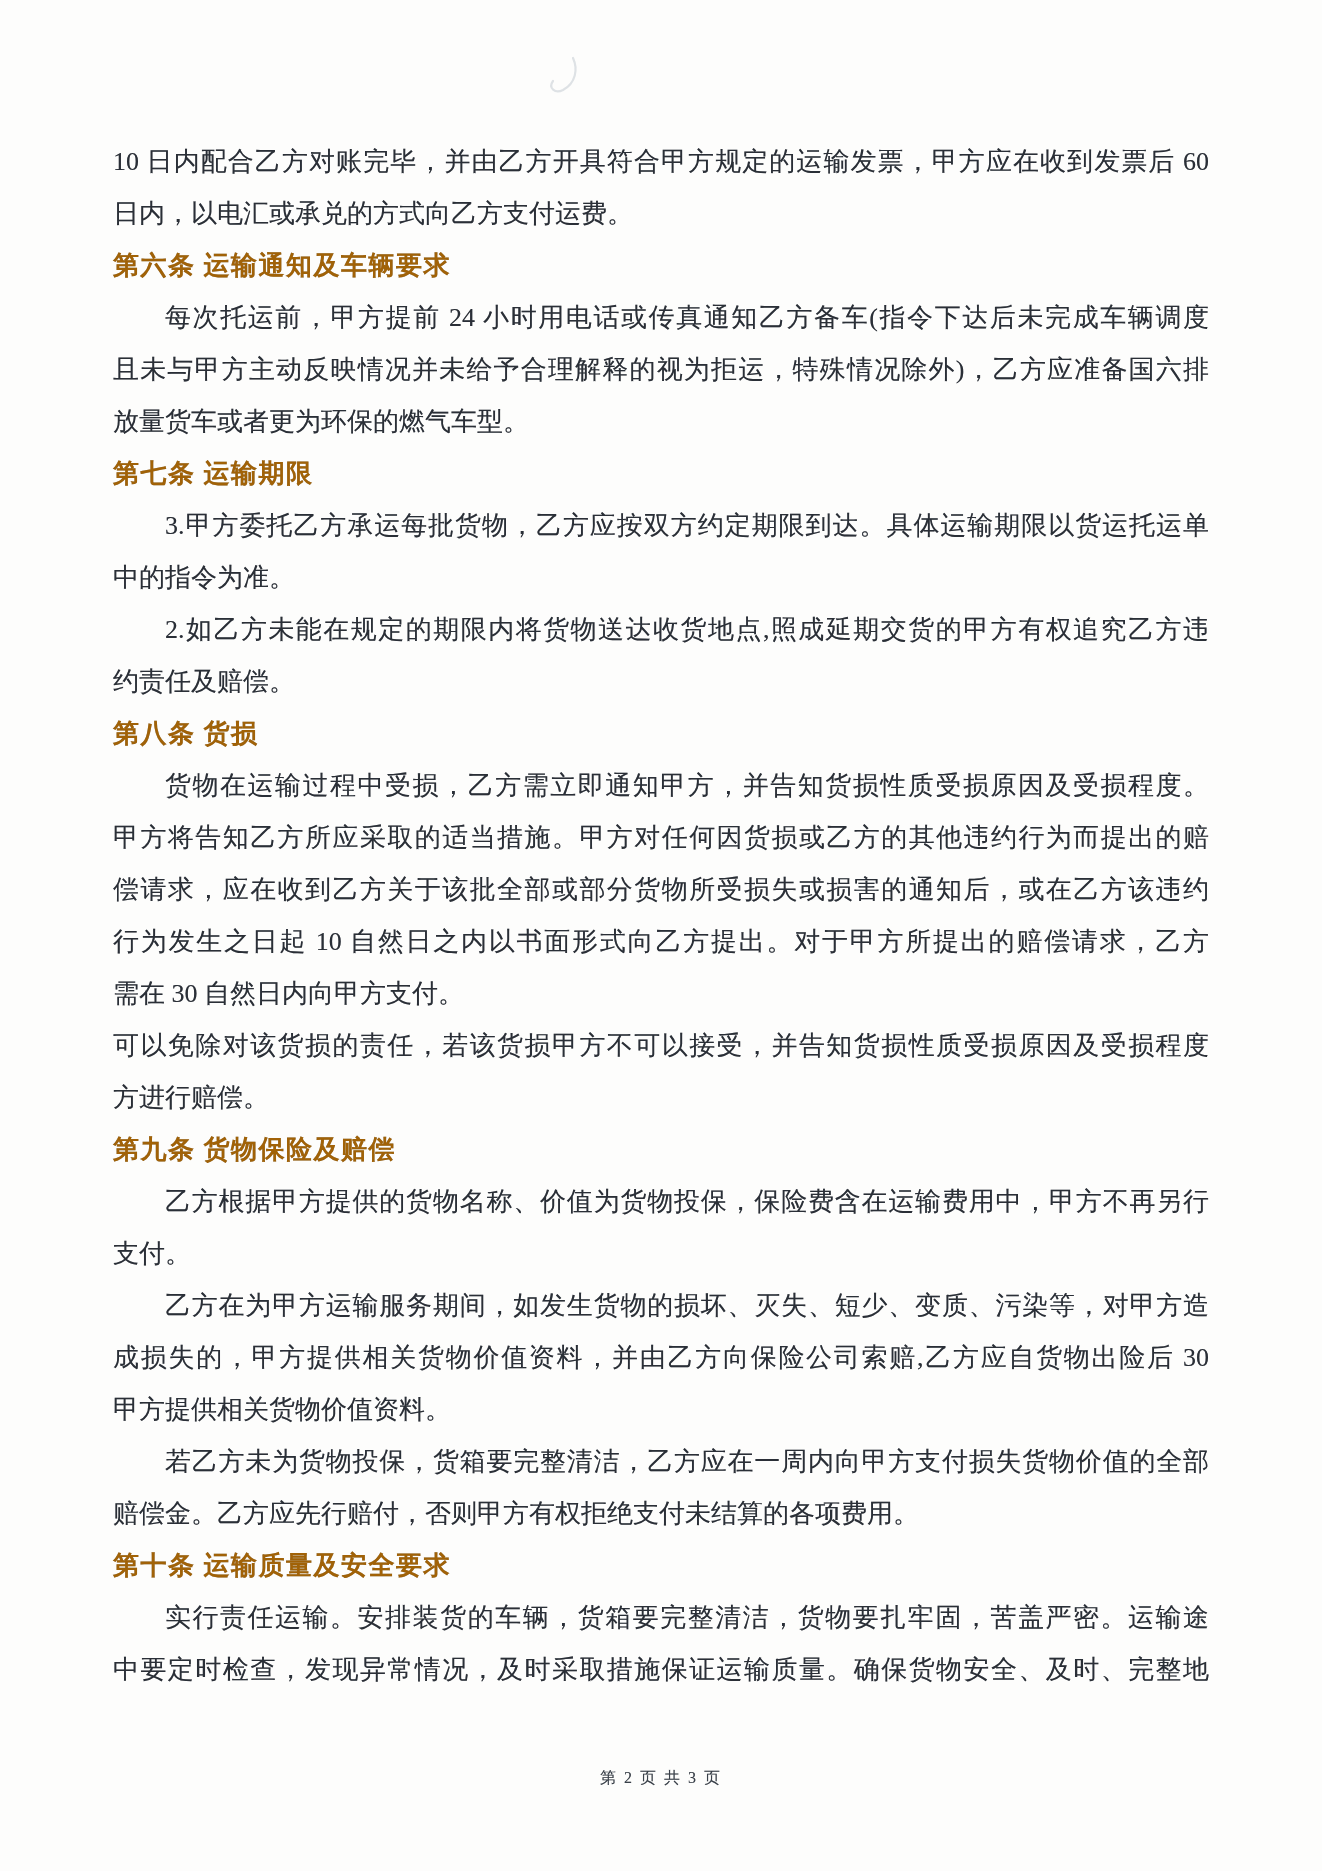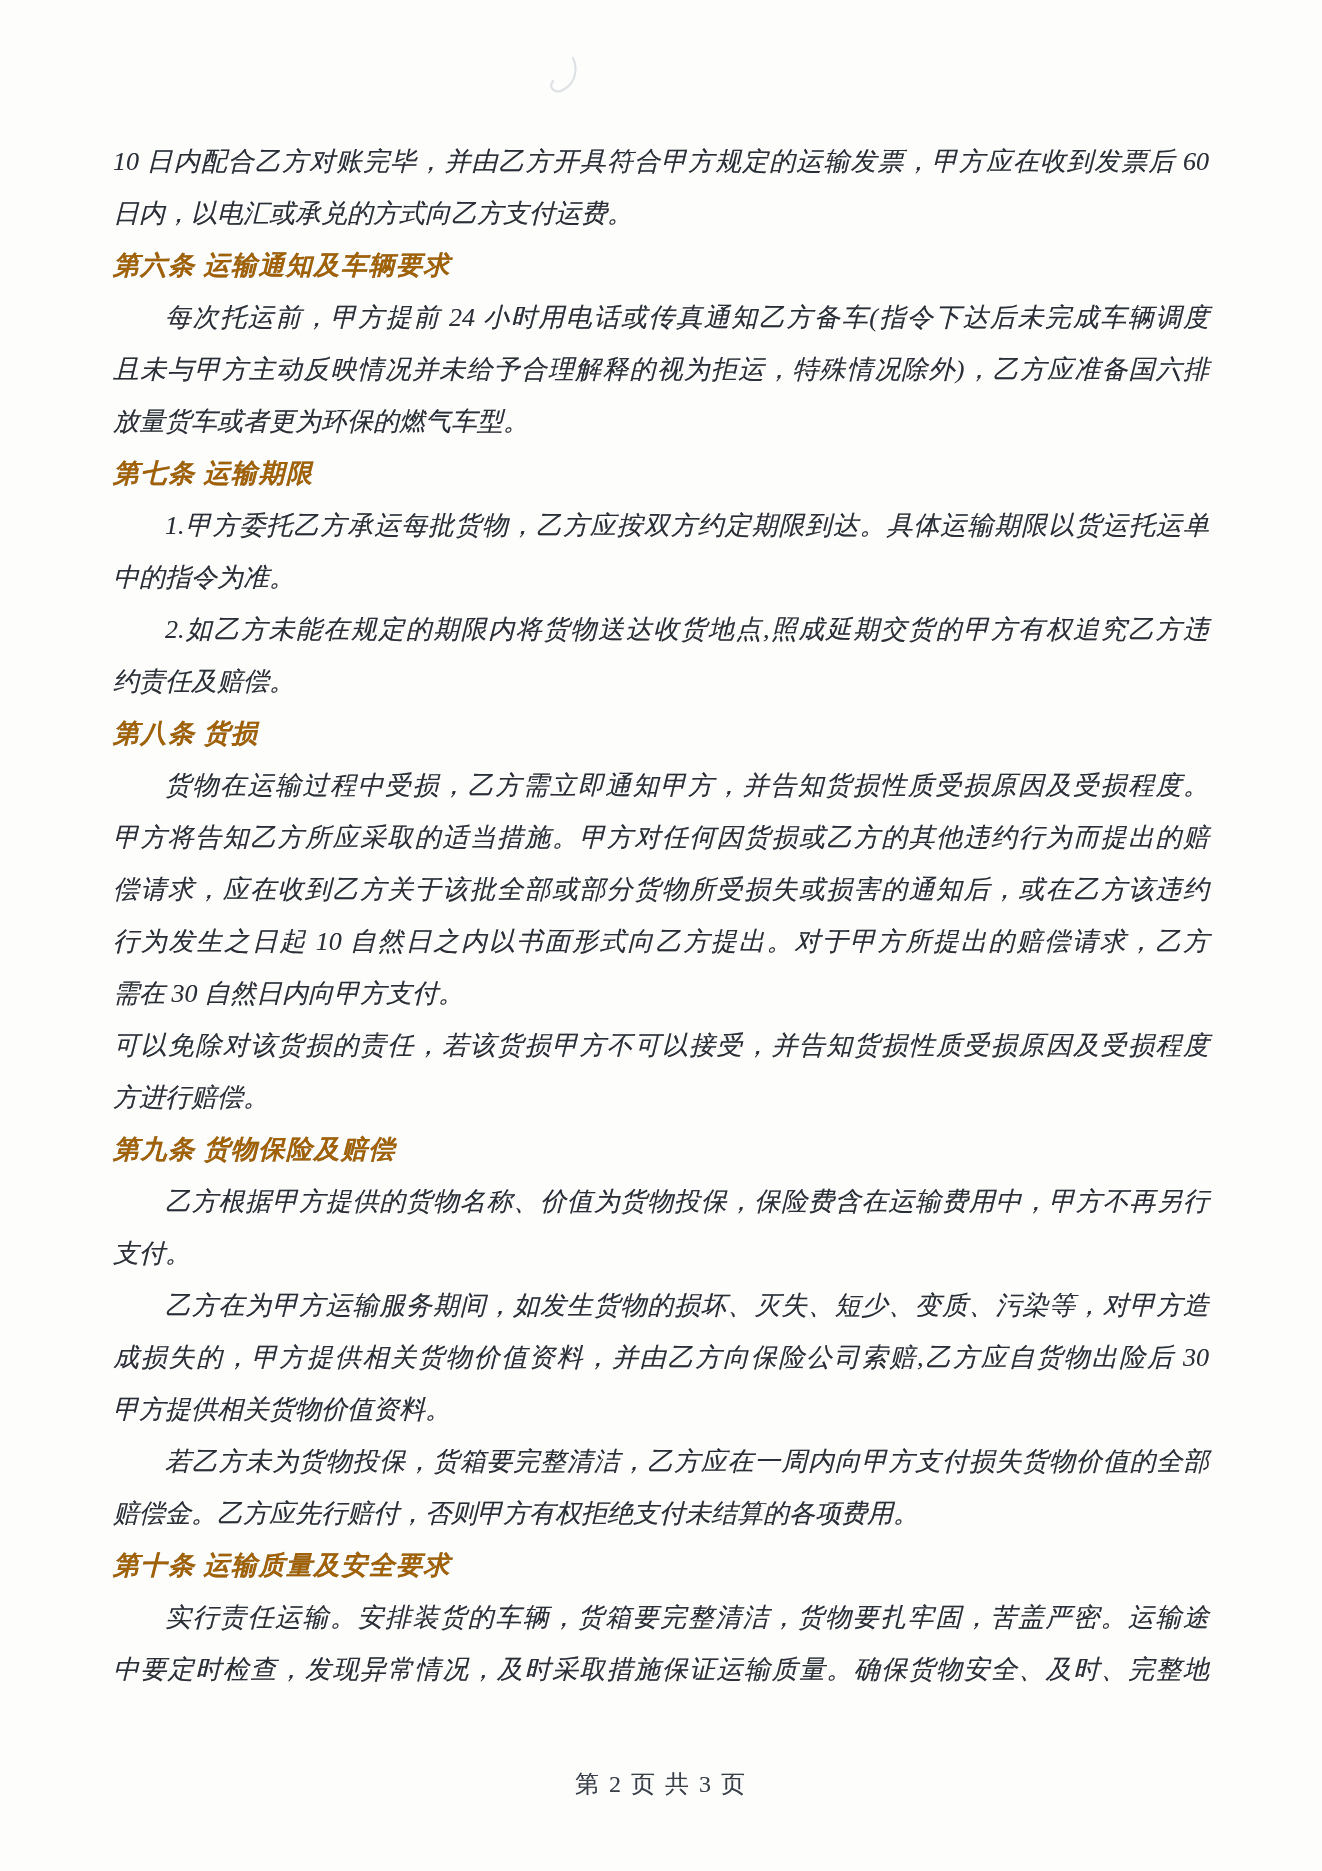--- a/index.html
+++ b/index.html
@@ -31,21 +31,20 @@
     top: 136px;
     width: 1096px;
     font-size: 26px;
     line-height: 52px;
     color: #2a2f37;
     text-shadow: 0 0 0.4px rgba(20, 24, 32, 0.35);
   }
   .line {
     height: 52px;
     text-align: left;
-    font-style: italic;
   }
   .line.full {
     text-align: justify;
     text-align-last: justify;
   }
   .line.indent {
     text-indent: 2em;
   }
   .line.heading {
     font-weight: 700;
@@ -53,21 +52,21 @@
     letter-spacing: 1.5px;
     text-align: left;
     text-align-last: left;
   }
   .page-footer {
     position: absolute;
     left: 0;
     top: 1768px;
     width: 1322px;
     text-align: center;
-    font-size: 24px;
+    font-size: 16px;
     color: #394049;
     letter-spacing: 2px;
     text-shadow: 0 0 0.4px rgba(20, 24, 32, 0.3);
   }
 </style>
 </head>
 <body>
 
 <div class="page">
 
@@ -79,21 +78,21 @@
 
     <div class="line full">10 日内配合乙方对账完毕，并由乙方开具符合甲方规定的运输发票，甲方应在收到发票后 60</div>
     <div class="line">日内，以电汇或承兑的方式向乙方支付运费。</div>
 
     <div class="line heading">第六条 运输通知及车辆要求</div>
     <div class="line full indent">每次托运前，甲方提前 24 小时用电话或传真通知乙方备车(指令下达后未完成车辆调度</div>
     <div class="line full">且未与甲方主动反映情况并未给予合理解释的视为拒运，特殊情况除外)，乙方应准备国六排</div>
     <div class="line">放量货车或者更为环保的燃气车型。</div>
 
     <div class="line heading">第七条 运输期限</div>
-    <div class="line full indent">1.甲方委托乙方承运每批货物，乙方应按双方约定期限到达。具体运输期限以货运托运单</div>
+    <div class="line full indent">3.甲方委托乙方承运每批货物，乙方应按双方约定期限到达。具体运输期限以货运托运单</div>
     <div class="line">中的指令为准。</div>
     <div class="line full indent">2.如乙方未能在规定的期限内将货物送达收货地点,照成延期交货的甲方有权追究乙方违</div>
     <div class="line">约责任及赔偿。</div>
 
     <div class="line heading">第八条 货损</div>
     <div class="line full indent">货物在运输过程中受损，乙方需立即通知甲方，并告知货损性质受损原因及受损程度。</div>
     <div class="line full">甲方将告知乙方所应采取的适当措施。甲方对任何因货损或乙方的其他违约行为而提出的赔</div>
     <div class="line full">偿请求，应在收到乙方关于该批全部或部分货物所受损失或损害的通知后，或在乙方该违约</div>
     <div class="line full">行为发生之日起 10 自然日之内以书面形式向乙方提出。对于甲方所提出的赔偿请求，乙方</div>
     <div class="line">需在 30 自然日内向甲方支付。</div>

